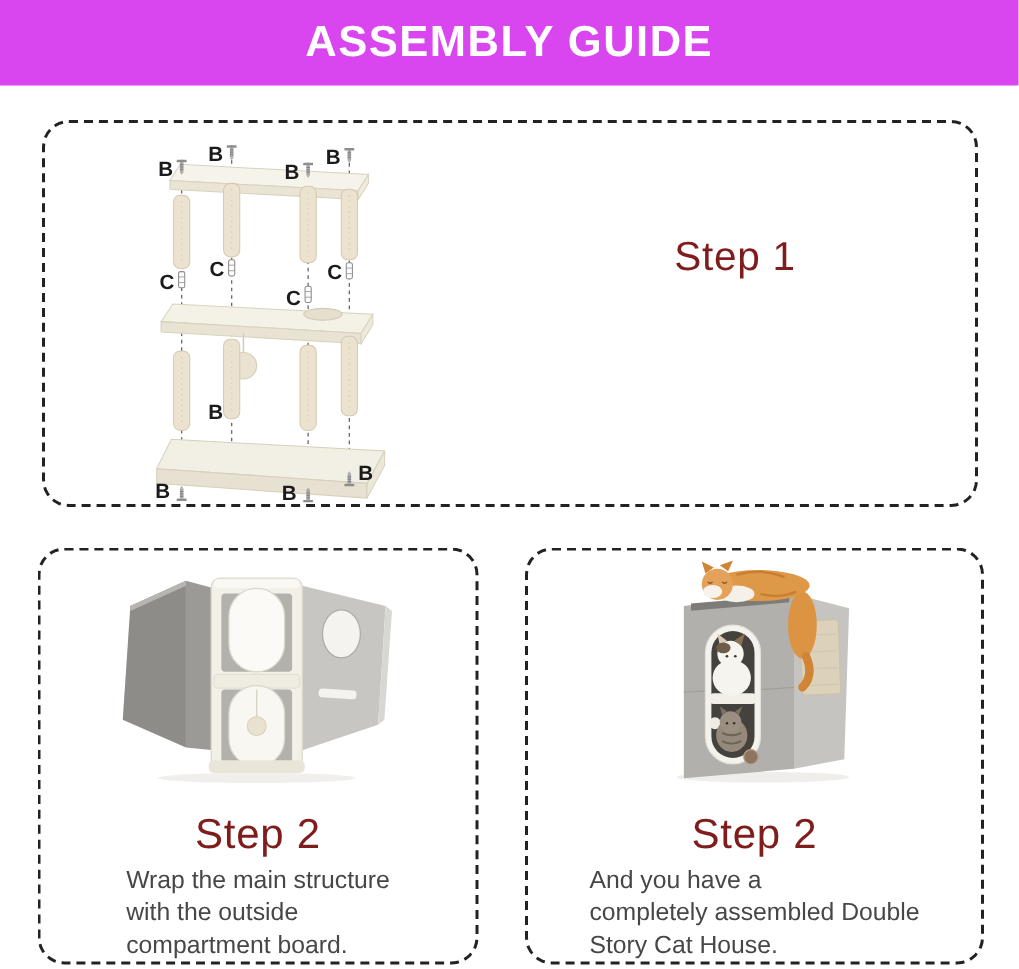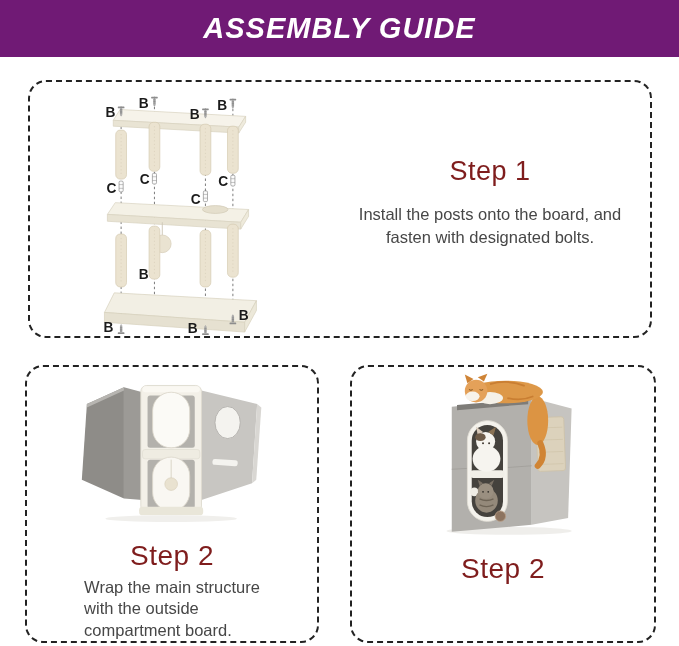--- a/index.html
+++ b/index.html
@@ -3,21 +3,21 @@
 <meta charset="utf-8">
 <style>
   html,body { margin:0; padding:0; }
   body {
     width:679px; height:646px; position:relative; overflow:hidden;
     background:#ffffff;
     font-family:"Liberation Sans", sans-serif;
   }
   .header {
     position:absolute; left:0; top:0; width:679px; height:57px;
-    background:#701a75; display:flex; align-items:center; justify-content:center;font-style:italic;
+    background:#d946ef; display:flex; align-items:center; justify-content:center;
   }
   .header .title {
     color:#ffffff; font-size:29px; font-weight:700; letter-spacing:1px;
   }
   .panel {
     position:absolute; box-sizing:border-box; background:#ffffff;
     border:2px dashed #222222; border-radius:18px;
   }
   #panel1 { left:28px; top:80px; width:624px; height:258px; }
   #panel2 { left:25px; top:365px; width:294px; height:278px; }
@@ -147,24 +147,20 @@
       <use href="#screw" transform="translate(118,255) rotate(180)"></use>
     </g>
     <text class="part-label" x="14" y="252">B</text>
     <text class="part-label" x="152" y="240">B</text>
     <text class="part-label" x="100" y="253">B</text>
     <text class="part-label" x="50" y="198">B</text>
   </svg>
 
   <div class="p1-text">
     <h2 class="step-title">Step 1</h2>
-    <p class="desc">
-      <span class="line">Install the posts onto the board, and</span>
-      <span class="line">fasten with designated bolts.</span>
-    </p>
   </div>
 </section>
 
 <section class="panel panel-sm" id="panel2">
 
   <svg width="212" height="165" viewBox="0 0 230 180" xmlns="http://www.w3.org/2000/svg">
 
     <g>
       <polygon points="14,38 58,18 58,150 8,128" fill="#8e8c88"></polygon>
       <polygon points="58,18 80,24 80,152 58,150" fill="#9c9a96"></polygon>
@@ -257,13 +253,18 @@
       <path d="M74,13 L71,3 L81,8 Z" fill="#cf8436"></path>
       <path d="M93,11 L97,2 L86,6 Z" fill="#cf8436"></path>
       <ellipse cx="80" cy="28" rx="8" ry="5.5" fill="#f7f3ec"></ellipse>
       <path d="M76,20 q2,2 4,0 M88,20 q2,2 4,0" stroke="#8a5a24" stroke-width="1.2" fill="none"></path>
     </g>
 
     <circle cx="112" cy="166" r="6" fill="#8d7460" stroke="#b59b82" stroke-width="1"></circle>
   </svg>
 
   <h2 class="step-title">Step 2</h2>
+  <p class="desc">
+    <span class="line">And you have a</span>
+    <span class="line">completely assembled Double</span>
+    <span class="line">Story Cat House.</span>
+  </p>
 </section>
 
 </body></html>

